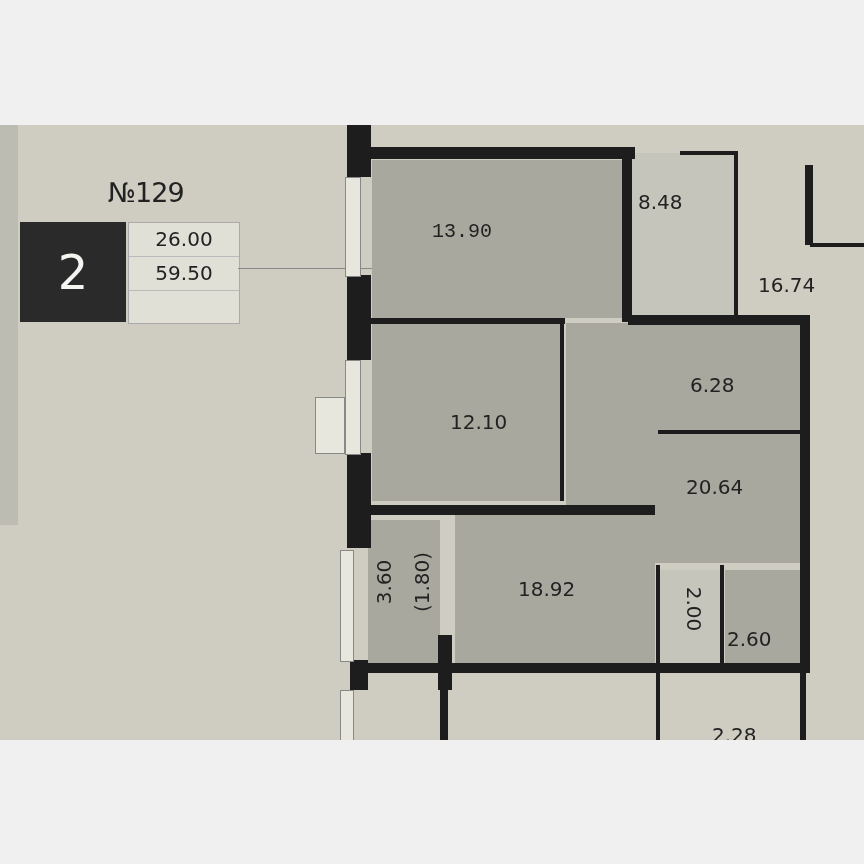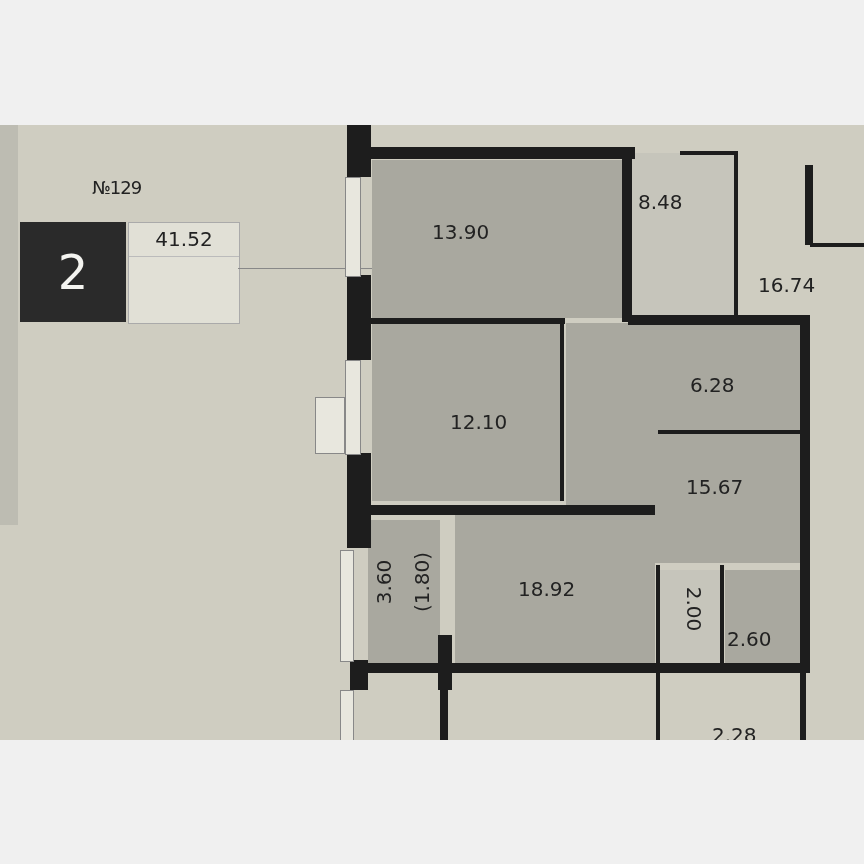--- a/index.html
+++ b/index.html
@@ -1,39 +1,40 @@
 <!DOCTYPE html>
 <html><head>
 <meta charset="utf-8">
 <style>
   html,body{margin:0;padding:0;}
   body{width:864px;height:864px;background:#f0f0f0;position:relative;overflow:hidden;font-family:"DejaVu Sans",sans-serif;}
   .plan{position:absolute;left:0;top:125px;width:864px;height:615px;background:#cfcdc1;overflow:hidden;}
   .edge-strip{position:absolute;left:0;top:0;width:18px;height:400px;background:#bdbcb2;}
-  .num{position:absolute;left:92px;top:52px;font-size:18px;color:#222;letter-spacing:-1px;}
+  .num{position:absolute;left:108px;top:52px;font-size:27px;color:#222;letter-spacing:-1px;}
   .badge{position:absolute;left:20px;top:97px;width:106px;height:100px;background:#2a2a2a;color:#f4f4f0;font-size:48px;display:flex;align-items:center;justify-content:center;}
   .areas{position:absolute;left:128px;top:97px;width:110px;height:100px;border:1px solid #aaa;background:#e1e0d6;}
   .areas div{height:33px;line-height:33px;text-align:center;font-size:20px;color:#222;border-bottom:1px solid #bbb;}
   .leader{position:absolute;left:238px;top:143px;width:170px;height:1px;background:#888;}
   .wall{position:absolute;background:#1d1d1d;}
   .room{position:absolute;background:#a9a89f;}
   .room.light{background:#c6c5bb;}
   .lbl{position:absolute;font-size:20px;color:#222;}
   .win{position:absolute;background:#e8e7de;border:1px solid #888;}
 </style>
 </head>
 <body>
 
 <div class="plan">
   <div class="edge-strip"></div>
 
   <div class="num">№129</div>
   <div class="badge">2</div>
   <div class="areas">
-    <div>41.52</div>
+    <div>26.00</div>
+    <div>59.50</div>
   </div>
   <div class="leader"></div>
 
   <div class="room" style="left:372px;top:35px;width:250px;height:158px;"></div>
   <div class="room" style="left:372px;top:198px;width:190px;height:178px;"></div>
   <div class="room" style="left:566px;top:198px;width:234px;height:240px;"></div>
   <div class="room" style="left:455px;top:385px;width:200px;height:153px;"></div>
   <div class="room" style="left:368px;top:395px;width:72px;height:143px;"></div>
   <div class="room" style="left:660px;top:200px;width:140px;height:108px;"></div>
   <div class="room" style="left:725px;top:445px;width:75px;height:95px;"></div>
@@ -63,24 +64,24 @@
   <div class="wall" style="left:656px;top:548px;width:4px;height:67px;"></div>
   <div class="wall" style="left:800px;top:548px;width:6px;height:67px;"></div>
   <div class="wall" style="left:440px;top:548px;width:8px;height:67px;"></div>
 
   <div class="win" style="left:345px;top:52px;width:14px;height:98px;"></div>
   <div class="win" style="left:345px;top:235px;width:14px;height:93px;"></div>
   <div class="win" style="left:315px;top:272px;width:28px;height:55px;"></div>
   <div class="win" style="left:340px;top:425px;width:12px;height:110px;"></div>
   <div class="win" style="left:340px;top:565px;width:12px;height:50px;"></div>
 
-  <div class="lbl" style="left:432px;top:95px;">13.90</div>
+  <div class="lbl" style="left:432px;top:95px;font-family:Liberation Mono, monospace;">13.90</div>
   <div class="lbl" style="left:434px;top:285px;margin-left:16px;">12.10</div>
   <div class="lbl" style="left:518px;top:452px;">18.92</div>
-  <div class="lbl" style="left:686px;top:350px;">15.67</div>
+  <div class="lbl" style="left:686px;top:350px;">20.64</div>
   <div class="lbl" style="left:690px;top:248px;">6.28</div>
   <div class="lbl" style="left:672px;top:472px;transform:rotate(90deg);">2.00</div>
   <div class="lbl" style="left:727px;top:476px;margin-top:26px;">2.60</div>
   <div class="lbl" style="left:362px;top:445px;transform:rotate(-90deg);">3.60</div>
   <div class="lbl" style="left:392px;top:445px;transform:rotate(-90deg);">(1.80)</div>
   <div class="lbl" style="left:638px;top:65px;">8.48</div>
   <div class="lbl" style="left:758px;top:148px;">16.74</div>
   <div class="lbl" style="left:712px;top:598px;">2.28</div>
 </div>
 

